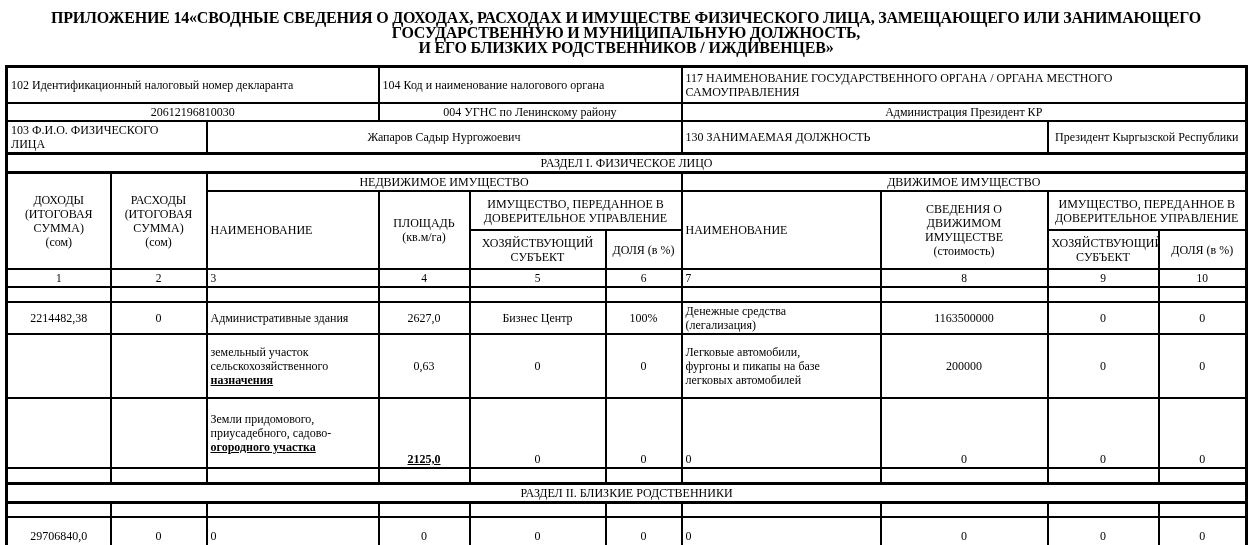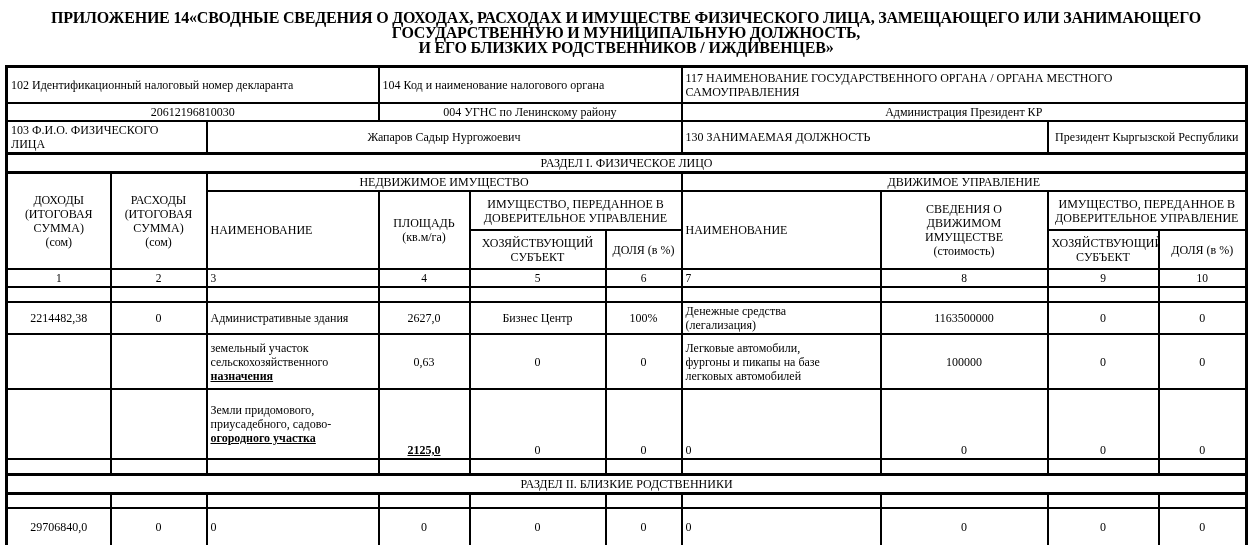--- a/index.html
+++ b/index.html
@@ -70,21 +70,21 @@
     <tr style="height:19px">
       <td rowspan="3" class="hdr pre">ДОХОДЫ
 (ИТОГОВАЯ
 СУММА)
 (сом)</td>
       <td rowspan="3" class="hdr pre">РАСХОДЫ
 (ИТОГОВАЯ
 СУММА)
 (сом)</td>
       <td colspan="4" class="hdr">НЕДВИЖИМОЕ ИМУЩЕСТВО</td>
-      <td colspan="4" class="hdr">ДВИЖИМОЕ УПРАВЛЕНИЕ</td>
+      <td colspan="4" class="hdr">ДВИЖИМОЕ ИМУЩЕСТВО</td>
     </tr>
     <tr style="height:39px">
       <td rowspan="2" class="hdr l">НАИМЕНОВАНИЕ</td>
       <td rowspan="2" class="hdr pre">ПЛОЩАДЬ
 (кв.м/га)</td>
       <td colspan="2" class="hdr pre">ИМУЩЕСТВО, ПЕРЕДАННОЕ В
 ДОВЕРИТЕЛЬНОЕ УПРАВЛЕНИЕ</td>
       <td rowspan="2" class="hdr l">НАИМЕНОВАНИЕ</td>
       <td rowspan="2" class="hdr pre">СВЕДЕНИЯ О
 ДВИЖИМОМ
@@ -135,32 +135,32 @@
       <td>2627,0</td>
       <td>Бизнес Центр</td>
       <td>100%</td>
       <td class="l pre">Денежные средства
 (легализация)</td>
       <td>1163500000</td>
       <td>0</td>
       <td>0</td>
     </tr>
 
-    <tr style="height:55px">
+    <tr style="height:64px">
       <td></td>
       <td></td>
       <td class="l"><span class="pre">земельный участок
 сельскохозяйственного</span><br><span class="u">назначения</span></td>
       <td>0,63</td>
       <td>0</td>
       <td>0</td>
       <td class="l pre">Легковые автомобили,
 фургоны и пикапы на базе
 легковых автомобилей</td>
-      <td>100000</td>
+      <td>200000</td>
       <td>0</td>
       <td>0</td>
     </tr>
 
     <tr style="height:70px">
       <td></td>
       <td></td>
       <td class="l"><span class="pre">Земли придомового,
 приусадебного, садово-</span><br><span class="u">огородного участка</span></td>
       <td class="b u">2125,0</td>

